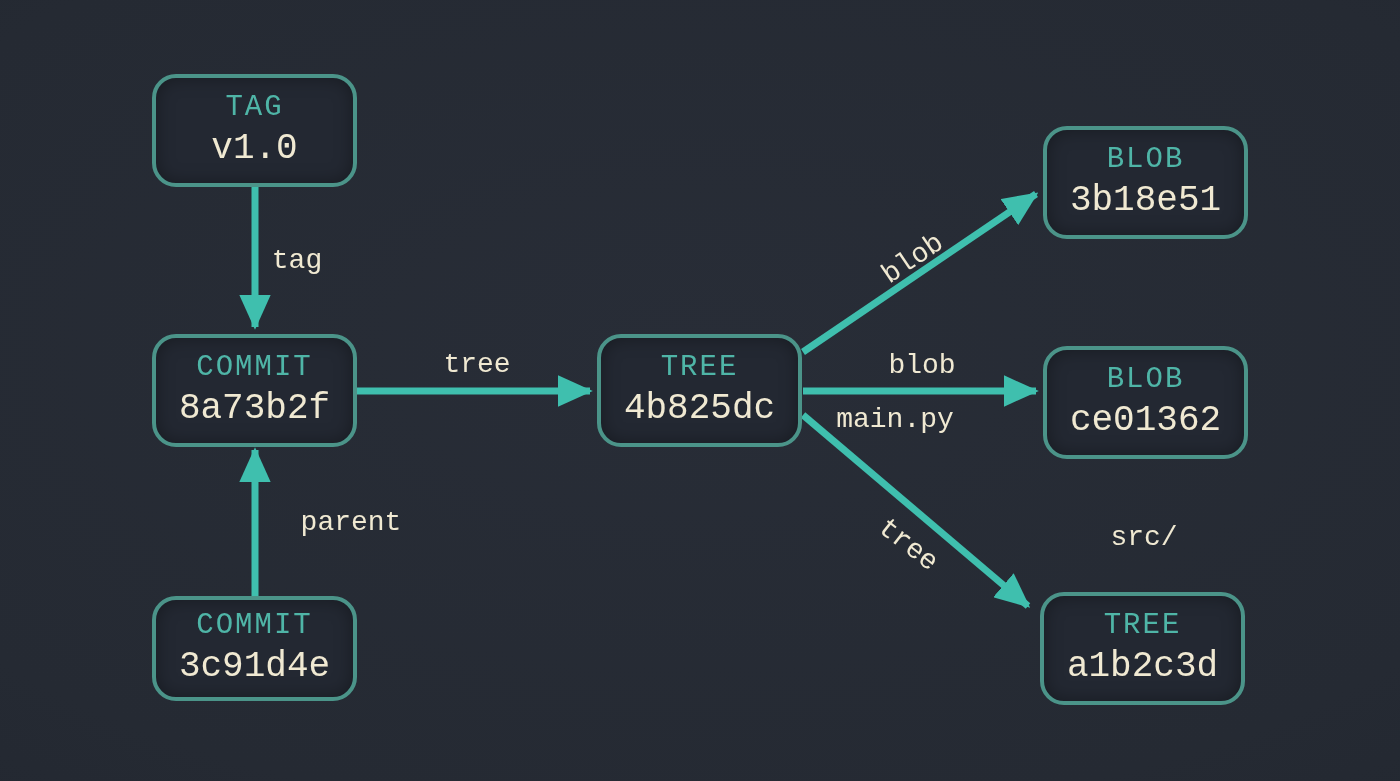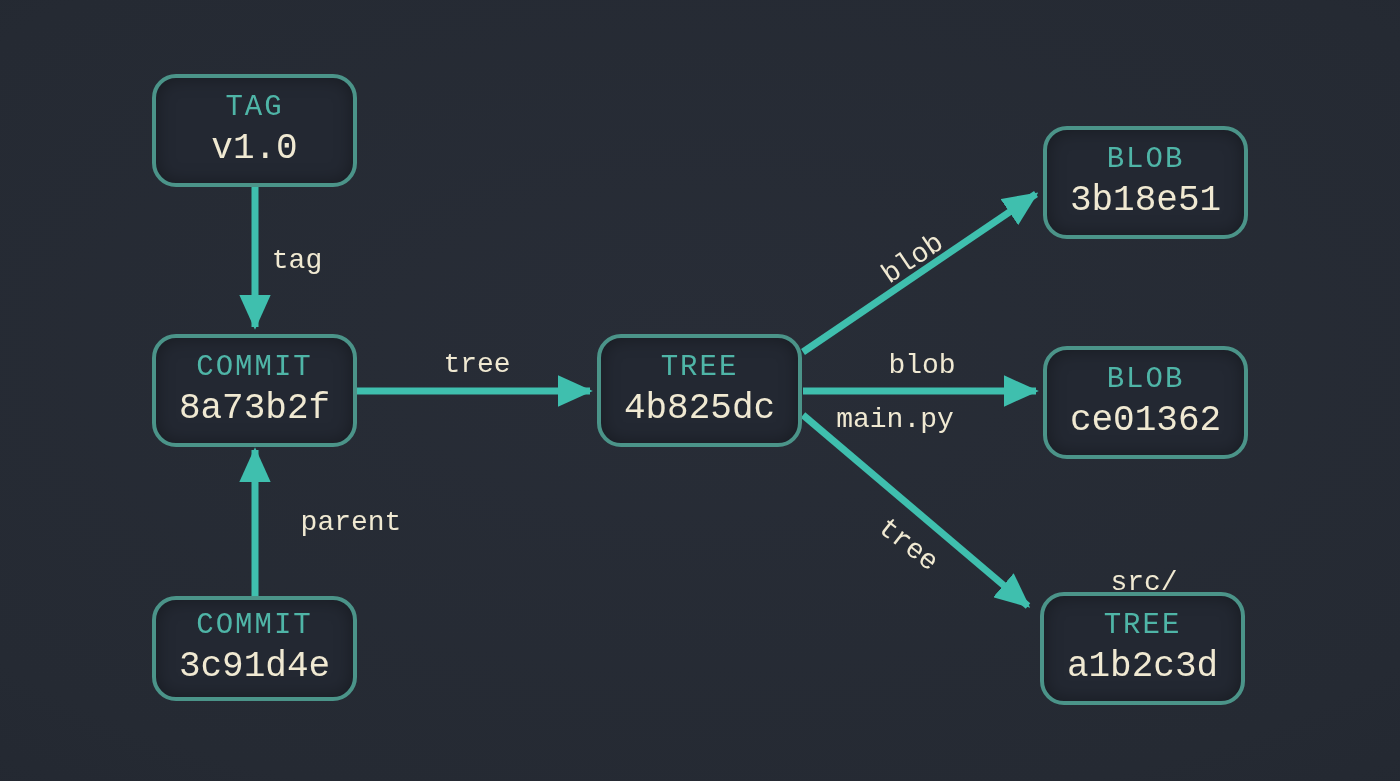--- a/index.html
+++ b/index.html
@@ -130,15 +130,15 @@
 
 
   <span class="edge-label rot-up" style="left:913px; top:259px;">blob</span>
 
   <span class="edge-label" style="left:922px; top:365px;">blob</span>
 
   <span class="edge-label" style="left:895px; top:419px;">main.py</span>
 
   <span class="edge-label rot-down" style="left:908px; top:545px;">tree</span>
 
-  <span class="edge-label" style="left:1144px; top:582px;">src/</span>
+  <span class="edge-label" style="left:1144px; top:537px;">src/</span>
 
 </div>
 
 </body></html>

